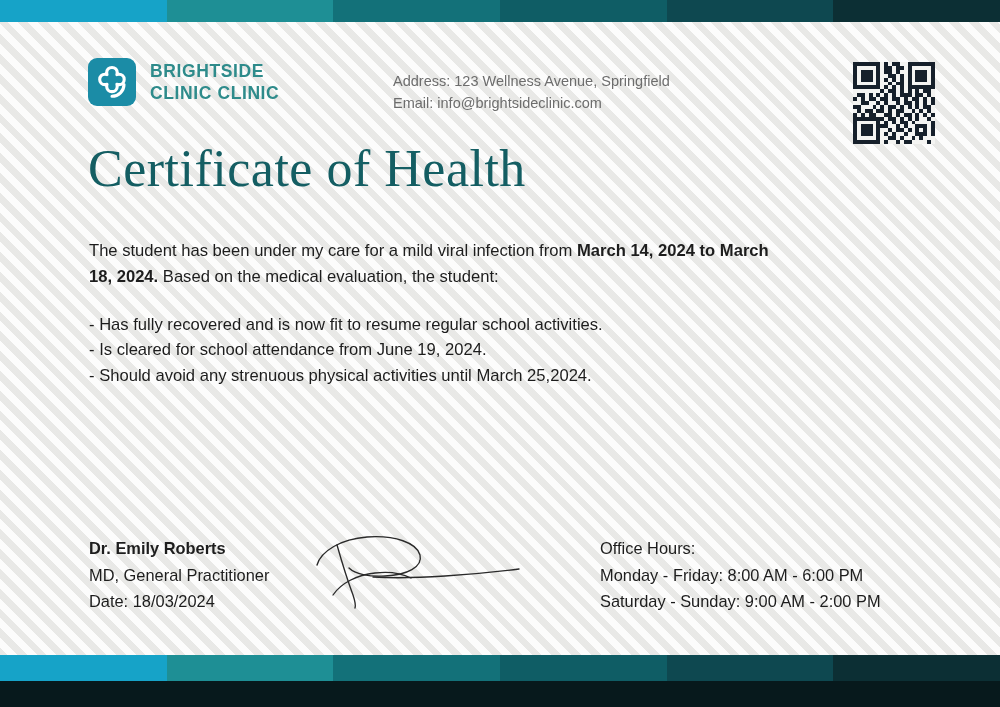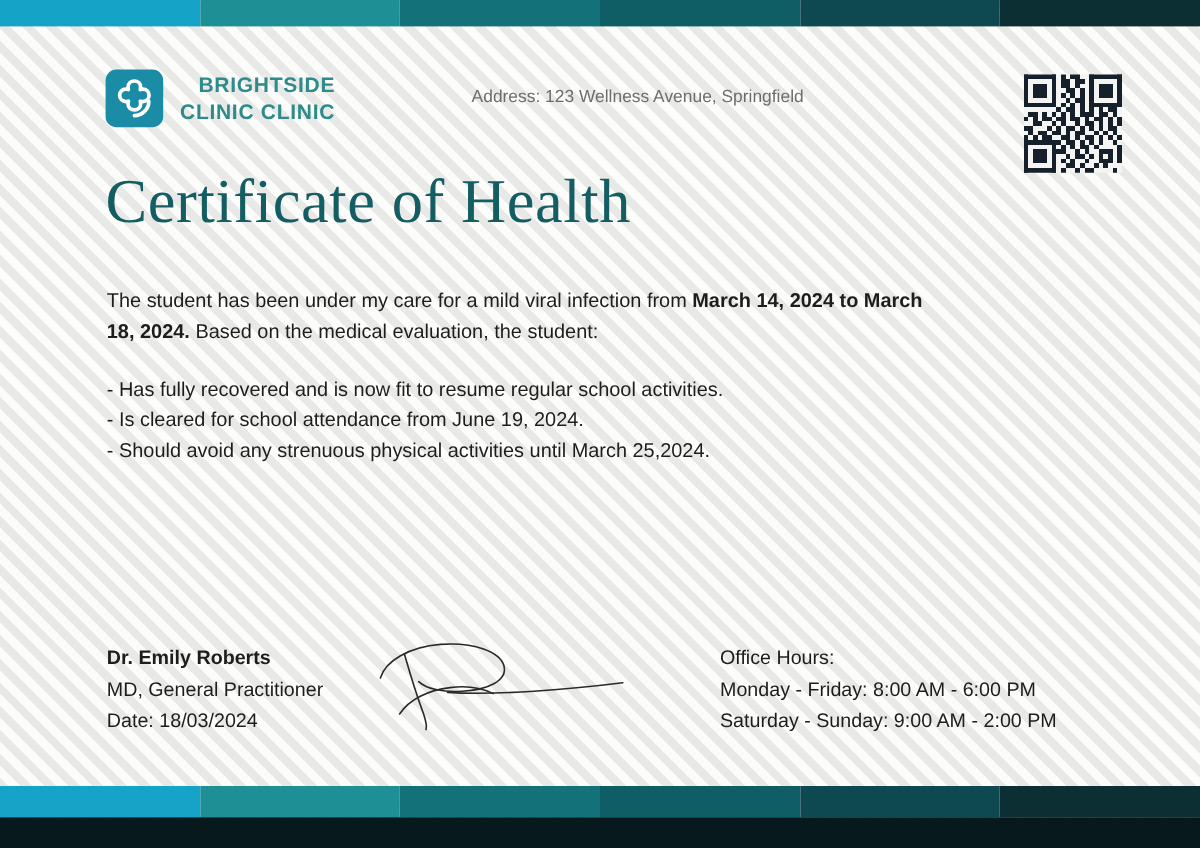--- a/index.html
+++ b/index.html
@@ -81,21 +81,20 @@
     flex: none;
   }
   .logo-mark svg { display:block; width:48px; height:48px; }
 
   .brand-name {
     line-height: 1.28;
     font-size: 17.5px;
     font-weight: bold;
     letter-spacing: 0.6px;
     color: #2e8b8b;
-    text-align: right;
   }
   .brand-name span { display:block; white-space: nowrap; }
 
   .contact {
     position: absolute;
     left: 305px;
     top: 12px;
     font-size: 14.5px;
     line-height: 1.55;
     color: #6d6d6d;
@@ -204,20 +203,21 @@
         </svg>
       </div>
       <div class="brand-name">
         <span>BRIGHTSIDE</span>
         <span>CLINIC CLINIC</span>
       </div>
     </div>
 
     <div class="contact">
       <span>Address: 123 Wellness Avenue, Springfield</span>
+      <span>Email: info@brightsideclinic.com</span>
     </div>
 
     <div class="qr">
       <svg width="88" height="82" viewBox="0 0 21 21" shape-rendering="crispEdges" xmlns="http://www.w3.org/2000/svg">
         <rect width="21" height="21" fill="#f4f4f2"></rect>
         <g fill="#16202b">
 
           <rect x="0" y="0" width="7" height="1"></rect>
             <rect x="0" y="6" width="7" height="1"></rect>
           <rect x="0" y="0" width="1" height="7"></rect>

